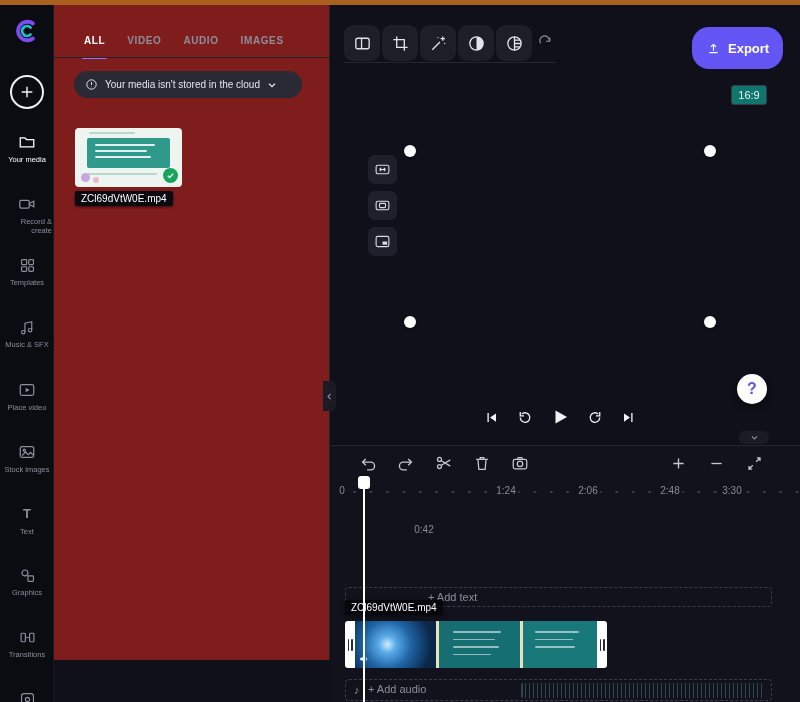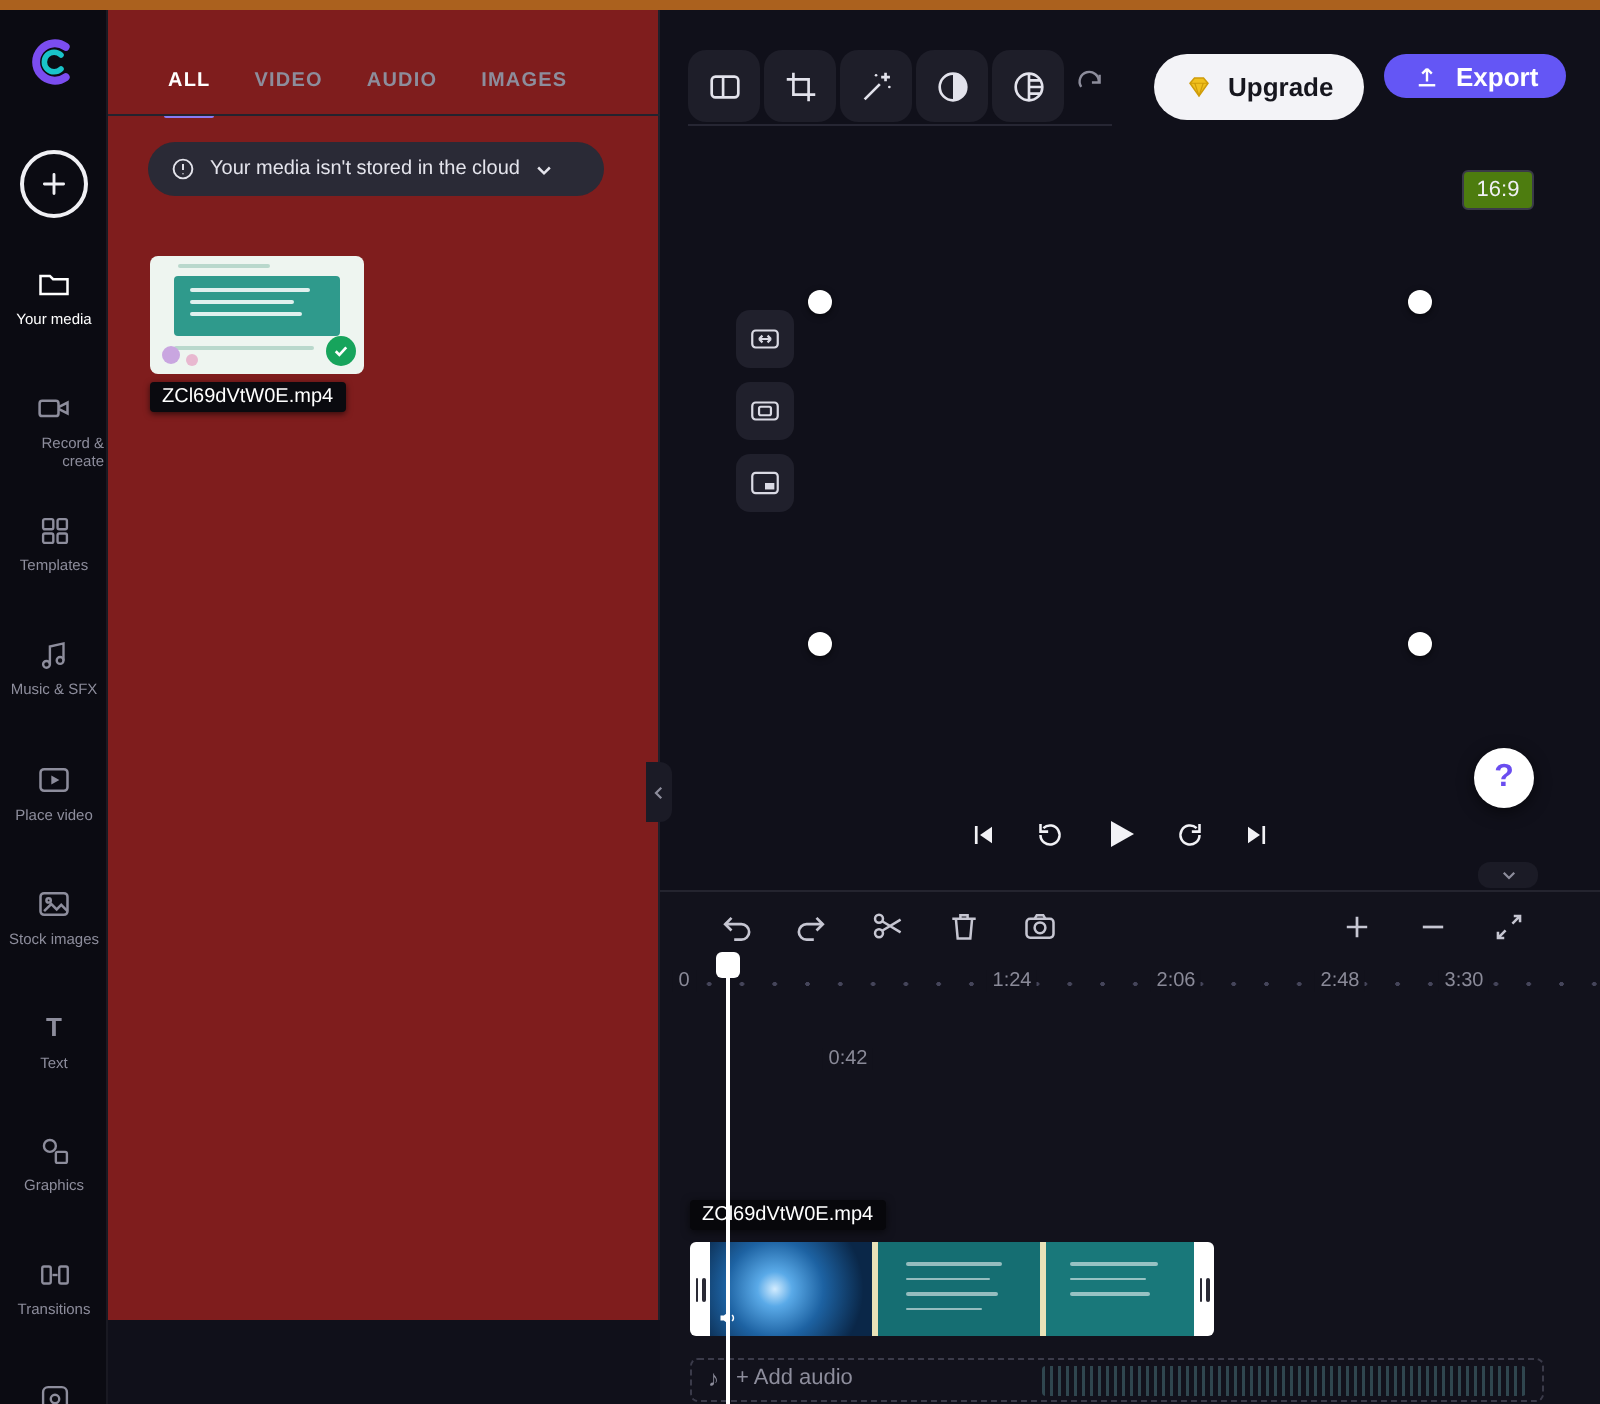--- a/index.html
+++ b/index.html
@@ -67,27 +67,27 @@
     width:36px; height:36px; border-radius:9px; background:#1e1e29; color:#e3e3ec;
     display:flex; align-items:center; justify-content:center; cursor:pointer;
   }
   .toolbar-divider { left:344px; top:62px; width:212px; height:1px; background:#262633; }
   .upgrade-btn {
     left:577px; top:27px; height:33px; padding:0 15px; border-radius:17px;
     background:#f3f3f7; color:#16161e; font-size:13px; font-weight:700;
     display:flex; align-items:center; gap:7px; cursor:pointer;
   }
   .export-btn {
-    left:692px; top:27px; height:22px; padding:0 14px; border-radius:17px;
+    left:692px; top:27px; height:42px; padding:0 14px; border-radius:17px;
     background:#6456f5; color:#ffffff; font-size:13px; font-weight:700;
     display:flex; align-items:center; gap:7px; cursor:pointer;
   }
   .aspect-badge {
     left:731px; top:85px; width:36px; height:20px; border-radius:3px;
-    background:#4d7c0f; border:1px solid #3a3a48; color:#f0f0f4; font-size:11px;
+    background:#0f766e; border:1px solid #3a3a48; color:#f0f0f4; font-size:11px;
     display:flex; align-items:center; justify-content:center; cursor:pointer;
   }
   .float-tools { left:368px; top:155px; display:flex; flex-direction:column; gap:7px; }
   .ftbtn { width:29px; height:29px; border-radius:7px; background:#20202c; color:#dadae4;
     display:flex; align-items:center; justify-content:center; cursor:pointer; }
 
   
   .canvas {
     left:410px; top:151px; width:300px; height:171px;
     border:3px solid #ddd6a6;
@@ -354,29 +354,20 @@
   <div class="abs tbtn" style="left:537px; top:33px; color:#8d8d9c;">
     <span>
         <svg viewBox="0 0 20 20" width="16" height="16" fill="none" stroke="currentColor" stroke-width="1.5">
           <path d="M4.5 13a6 6 0 1 1 11-3"></path>
           <path d="M16 5.5v4.8h-4.8"></path>
         </svg>
       </span>
   </div>
   <div class="abs toolbar-divider"></div>
 
-  <div class="abs upgrade-btn">
-    <span>
-        <svg viewBox="0 0 20 20" width="15" height="15">
-          <path d="M4 7.5L7 4h6l3 3.5-6 8.5z" fill="#f0c01e" stroke="#cf9c0a" stroke-width="1"></path>
-          <path d="M4 7.5h12M10 16l-2.8-8.5M10 16l2.8-8.5" stroke="#cf9c0a" stroke-width="0.8" fill="none"></path>
-        </svg>
-      </span>
-    <span>Upgrade</span>
-  </div>
   <div class="abs export-btn">
     <span>
         <svg viewBox="0 0 20 20" width="15" height="15" fill="none" stroke="#ffffff" stroke-width="1.6">
           <path d="M10 13V4.5M10 4.5L6.8 7.7M10 4.5l3.2 3.2"></path>
           <path d="M4.5 15.5h11"></path>
         </svg>
       </span>
     <span>Export</span>
   </div>
 
@@ -520,20 +511,23 @@
       <span class="rlabel" style="left:12px;">0</span>
       <span class="rlabel" style="left:94px;margin-top:39px;">0:42</span>
       <span class="rlabel" style="left:176px;">1:24</span>
       <span class="rlabel" style="left:258px;">2:06</span>
       <span class="rlabel" style="left:340px;">2:48</span>
       <span class="rlabel" style="left:402px;">3:30</span>
 
     </div>
   </div>
 
+  <div class="abs text-track">
+    <span class="track-label" style="left:82px;">+ Add text</span>
+  </div>
 
   <div class="abs clip-tooltip">ZCl69dVtW0E.mp4</div>
 
   <div class="abs video-track">
     <div class="trim-handle" style="left:0; border-radius:3px 0 0 3px;">
         <i></i>
         <i></i>
       </div>
     <div class="clip clip1">
       <span class="spk">

